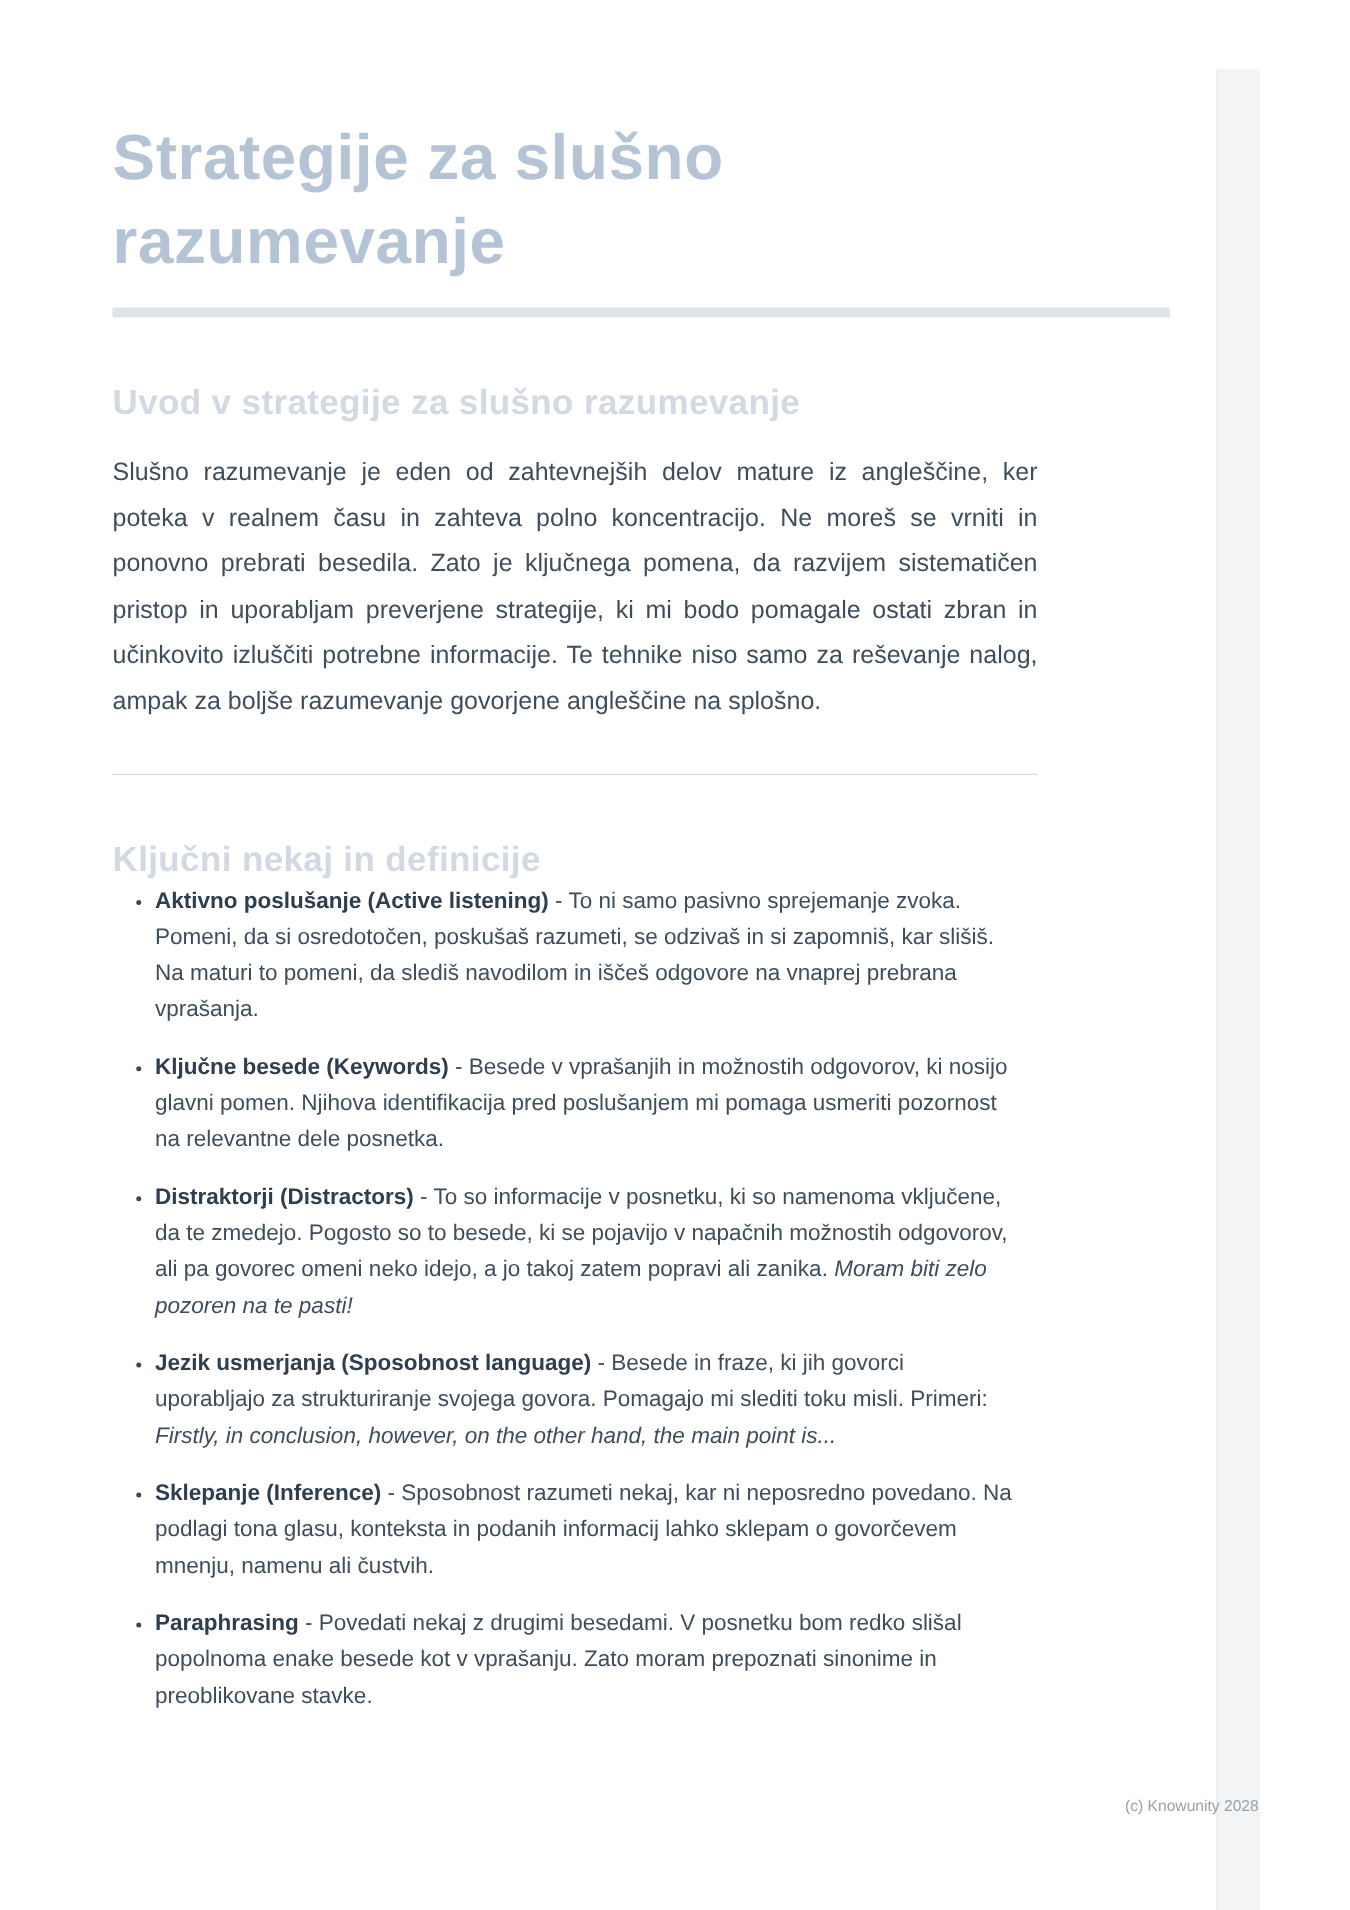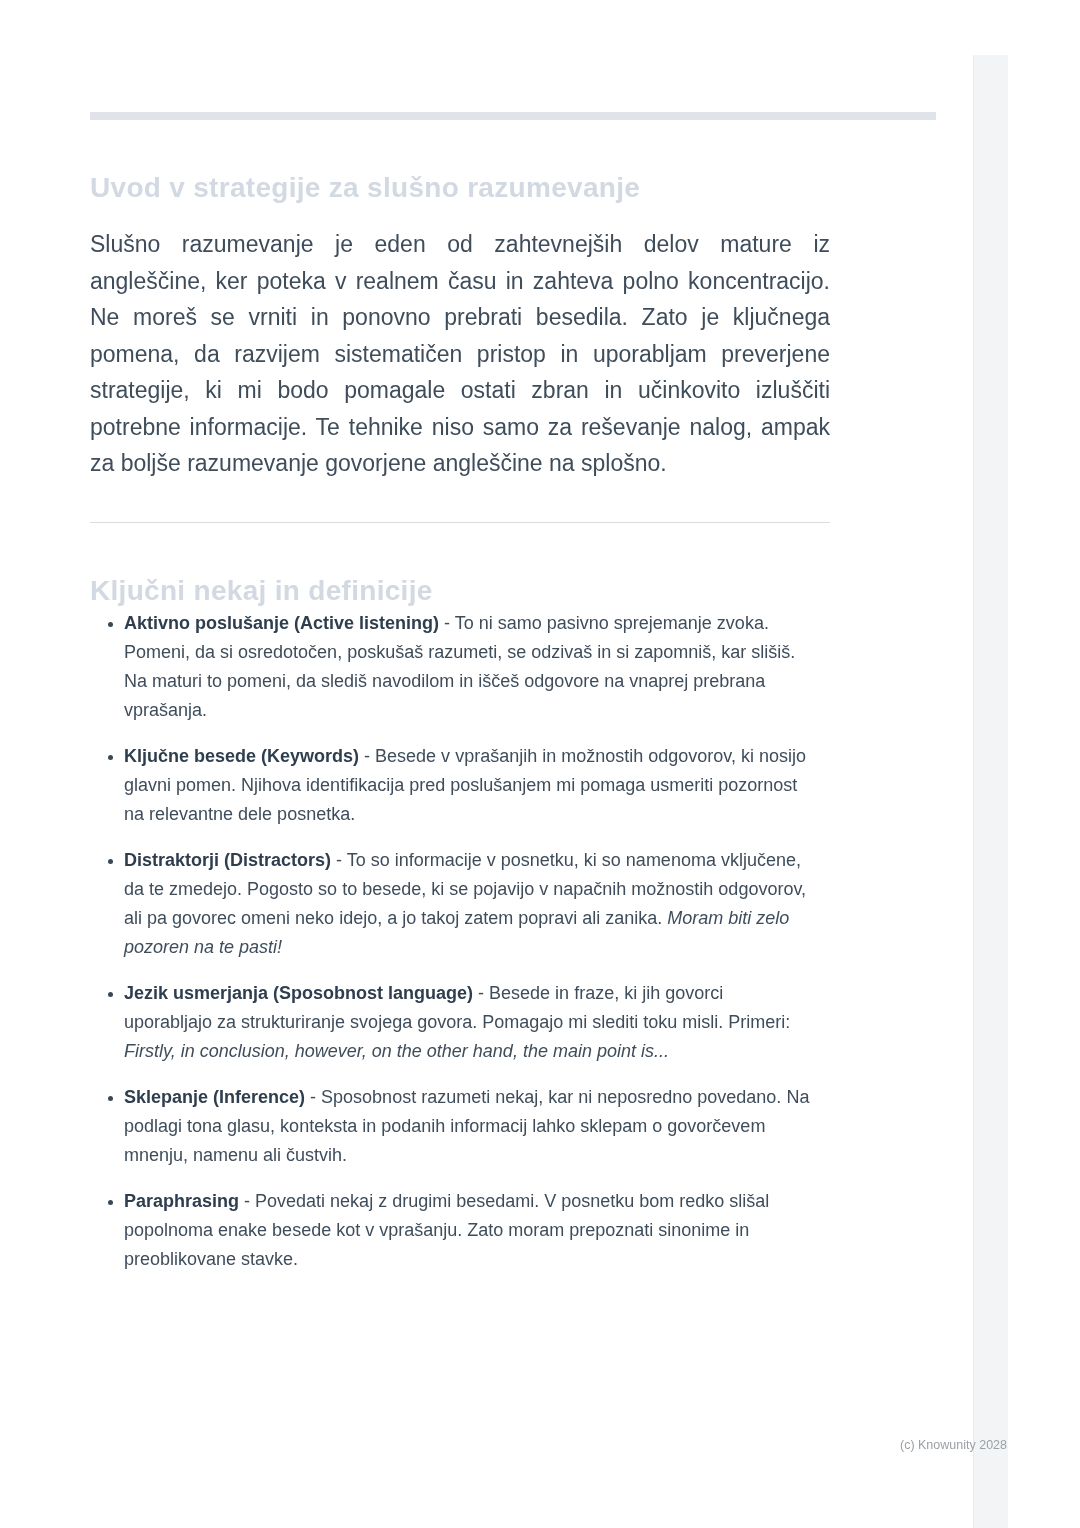--- a/index.html
+++ b/index.html
@@ -52,21 +52,21 @@
     font-size: 28px;
     line-height: 36px;
     font-weight: 700;
     color: #d2d9e2;
     letter-spacing: 0.3px;
   }
 
   p.intro-paragraph {
     margin-top: 20px;
     width: 740px;
-    font-size: 23px;
+    font-size: 20px;
     line-height: 36.5px;
     color: #3f4d5b;
     text-align: justify;
   }
 
   hr.section-divider {
     margin-top: 40px;
     width: 740px;
     border: none;
     border-top: 1px solid #d8dce1;
@@ -99,20 +99,21 @@
 </style>
 </head>
 <body>
 
 <div class="page">
 
   <div class="side-strip"></div>
 
   <main class="content">
 
+    <h1 class="doc-title">Strategije za slušno razumevanje</h1>
 
     <div class="title-rule"></div>
 
     <section>
       <h2 class="section-heading">Uvod v strategije za slušno razumevanje</h2>
       <p class="intro-paragraph">Slušno razumevanje je eden od zahtevnejših delov mature iz angleščine, ker poteka v realnem času in zahteva polno koncentracijo. Ne moreš se vrniti in ponovno prebrati besedila. Zato je ključnega pomena, da razvijem sistematičen pristop in uporabljam preverjene strategije, ki mi bodo pomagale ostati zbran in učinkovito izluščiti potrebne informacije. Te tehnike niso samo za reševanje nalog, ampak za boljše razumevanje govorjene angleščine na splošno.</p>
     </section>
 
     <hr class="section-divider">
 

